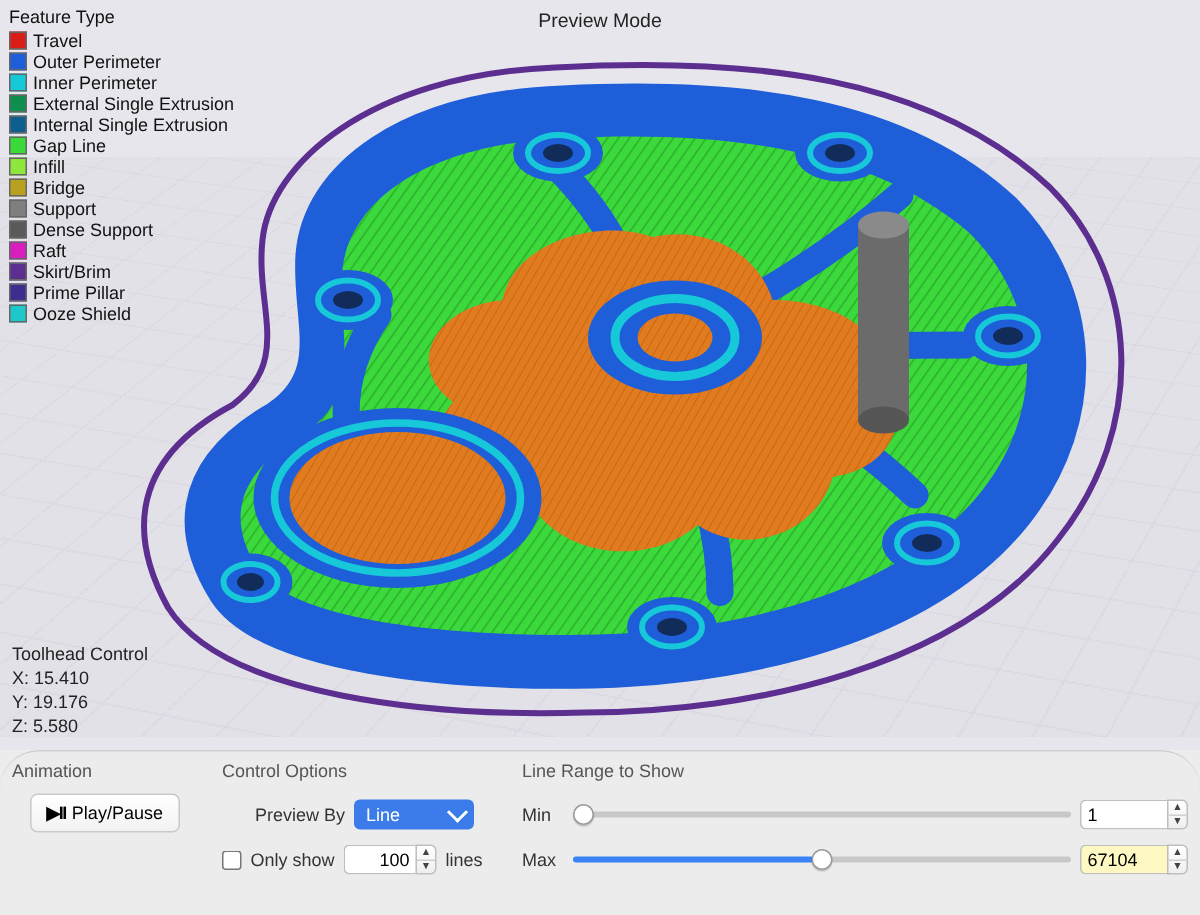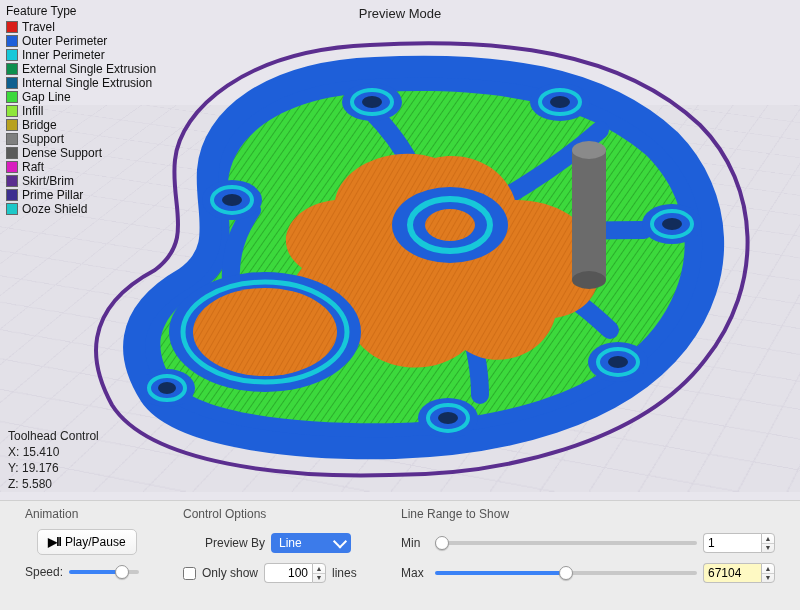--- a/index.html
+++ b/index.html
@@ -27,21 +27,21 @@
 #legend .row { display: flex; align-items: center; height: 14px; }
 #legend .sw { width: 12px; height: 12px; border: 1px solid #666; margin-right: 4px; flex: none; }
 
 
 #toolhead { position: absolute; left: 8px; bottom: 8px; font-size: 12px; color: #222; line-height: 16px; }
 
 
 #model { position: absolute; inset: 0; pointer-events: none; }
 
 
-#controls { flex: 1; display: flex; padding: 6px 25px 10px; gap: 18px; background: #ECECEC; border-top: 1px solid #D0D0D0; font-size: 12px; color: #333; }
+#controls { flex: 1; display: flex; padding: 6px 8px 10px; background: #ECECEC; border-top: 1px solid #D0D0D0; font-size: 12px; color: #333; border-radius: 26px; }
 .grp-title { font-size: 12px; color: #555; margin-bottom: 8px; }
 .group { display: flex; flex-direction: column; }
 .group.animation { width: 140px; }
 .group.control  { width: 200px; }
 .group.range    { flex: 1; }
 
 button.play {
   border: 1px solid #C9C9C9; background: linear-gradient(#FFFFFF,#F2F2F2);
   border-radius: 5px; padding: 5px 10px; font-size: 12px; cursor: pointer;
   display: inline-flex; align-items: center; gap: 4px; width: fit-content;
@@ -273,24 +273,20 @@
 </div>
 
 <div id="controls">
 
   <div class="group animation">
     <div class="grp-title">Animation</div>
     <button class="play">
       <span style="font-weight:bold;letter-spacing:-1px;">▶II</span>
       <span>Play/Pause</span>
     </button>
-    <div class="speed-row">
-      <span>Speed:</span>
-      <input type="range" class="mac mac-blue-track" style="--p: 82%; width: 70px;" min="0" max="100" value="82">
-    </div>
   </div>
 
   <div class="group control">
     <div class="grp-title">Control Options</div>
     <div class="ctl-row" style="margin-top:4px;margin-left:22px;">
       <span>Preview By</span>
       <span class="select-wrap">
         <select class="mac">
           <option>Line</option>
         </select>

